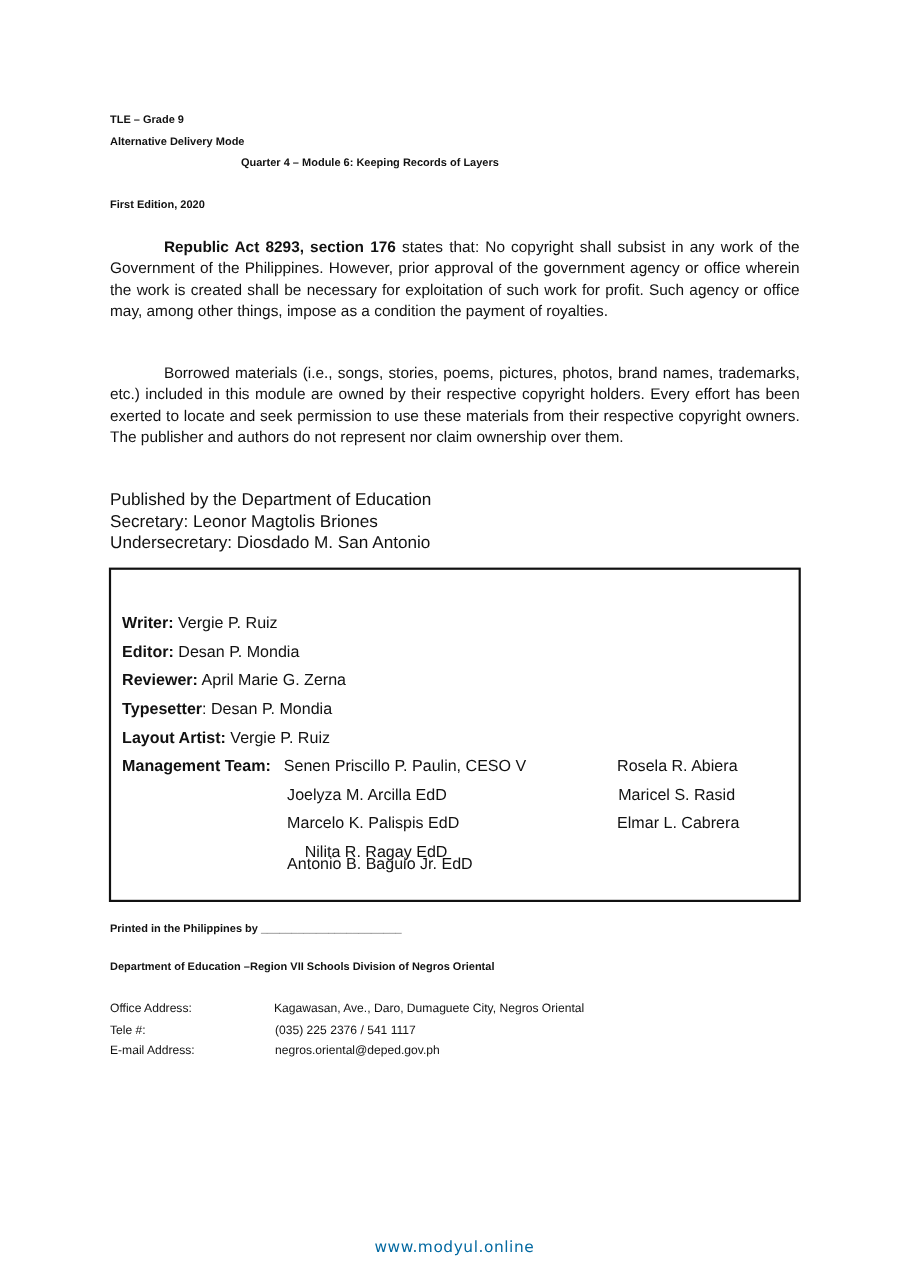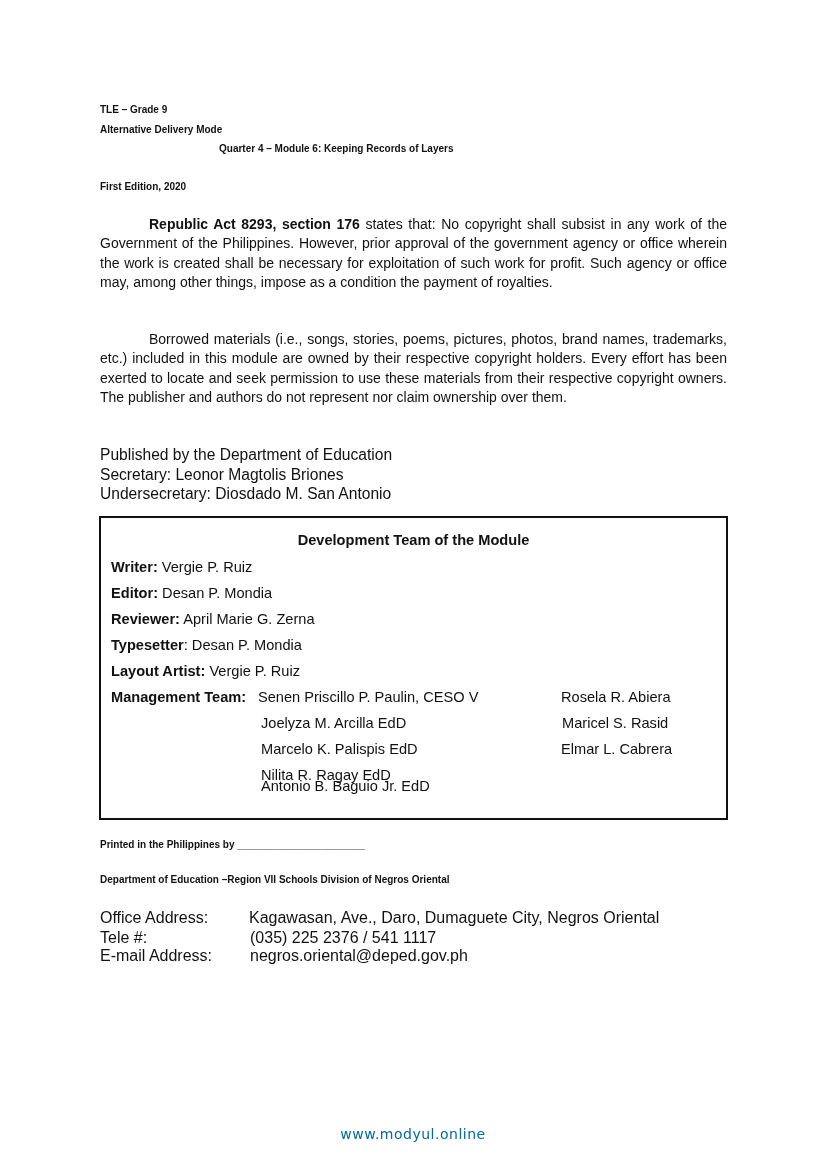--- a/index.html
+++ b/index.html
@@ -15,21 +15,21 @@
       font-size: 14px; line-height: 19.4px; text-align: justify;
     }
     .para .indent { display: inline-block; width: 49px; }
     .pub { font-size: 15.6px; line-height: 19.4px; }
     .box {
       position: absolute; left: 99px; top: 516px; width: 625px; height: 300px;
       border: 2px solid #111111;
     }
     .box .row { position: absolute; font-size: 14.6px; white-space: nowrap; }
     .footer-b { font-size: 10px; font-weight: bold; }
-    .contact { font-size: 16px; line-height: 17px; }
+    .contact { font-size: 11px; line-height: 17px; }
     .watermark {
       position: absolute; left: 0; width: 826px; top: 1126px; text-align: center;
       font-size: 14px; color: #0369a1; letter-spacing: 0.5px;
       font-family: "DejaVu Sans", sans-serif;
     }
   </style>
 </head>
 <body>
 
 <div class="abs h" style="left:100px; top:100px;">TLE – Grade 9</div>
@@ -39,33 +39,32 @@
 
 <div class="para" style="top:215px;"><span class="indent"></span><span class="b">Republic Act 8293, section 176</span><span> states that: No copyright shall subsist in any work of the Government of the Philippines. However, prior approval of the government agency or office wherein the work is created shall be necessary for exploitation of such work for profit. Such agency or office may, among other things, impose as a condition the payment of royalties.</span></div>
 
 <div class="para" style="top:330px;"><span class="indent"></span><span>Borrowed materials (i.e., songs, stories, poems, pictures, photos, brand names, trademarks, etc.) included in this module are owned by their respective copyright holders. Every effort has been exerted to locate and seek permission to use these materials from their respective copyright owners. The publisher and authors do not represent nor claim ownership over them.</span></div>
 
 <div class="abs pub" style="left:100px; top:445px;">Published by the Department of Education</div>
 <div class="abs pub" style="left:100px; top:464.5px;">Secretary: Leonor Magtolis Briones</div>
 <div class="abs pub" style="left:100px; top:484px;">Undersecretary: Diosdado M. San Antonio</div>
 
 <div class="box">
-  <div class="row b" style="left:0; width:625px; text-align:center; top:14px;">Development Team of the Module</div>
 
   <div class="row" style="left:10px; top:41px;"><span class="b">Writer:</span><span> Vergie P. Ruiz</span></div>
   <div class="row" style="left:10px; top:67px;"><span class="b">Editor:</span><span> Desan P. Mondia</span></div>
   <div class="row" style="left:10px; top:93px;"><span class="b">Reviewer:</span><span> April Marie G. Zerna</span></div>
   <div class="row" style="left:10px; top:119px;"><span class="b">Typesetter</span><span>: Desan P. Mondia</span></div>
   <div class="row" style="left:10px; top:145px;"><span class="b">Layout Artist:</span><span> Vergie P. Ruiz</span></div>
 
   <div class="row b" style="left:10px; top:171px;">Management Team:</div>
   <div class="row" style="left:157px; top:171px;">Senen Priscillo P. Paulin, CESO V</div>
   <div class="row" style="left:160px; top:197px;">Joelyza M. Arcilla EdD</div>
   <div class="row" style="left:160px; top:223px;">Marcelo K. Palispis EdD</div>
-  <div class="row" style="left:160px; top:249px;">Nilita R. Ragay EdD</div>
+  <div class="row" style="left:176px; top:249px;">Nilita R. Ragay EdD</div>
   <div class="row" style="left:160px; top:260px;">Antonio B. Baguio Jr. EdD</div>
 
   <div class="row" style="left:460px; top:171px;">Rosela R. Abiera</div>
   <div class="row" style="left:461px; top:197px;">Maricel S. Rasid</div>
   <div class="row" style="left:460px; top:223px;">Elmar L. Cabrera</div>
 </div>
 
 <div class="abs footer-b" style="left:100px; top:839px;">Printed in the Philippines by _______________________</div>
 <div class="abs footer-b" style="left:100px; top:874px;">Department of Education –Region VII Schools Division of Negros Oriental</div>
 

